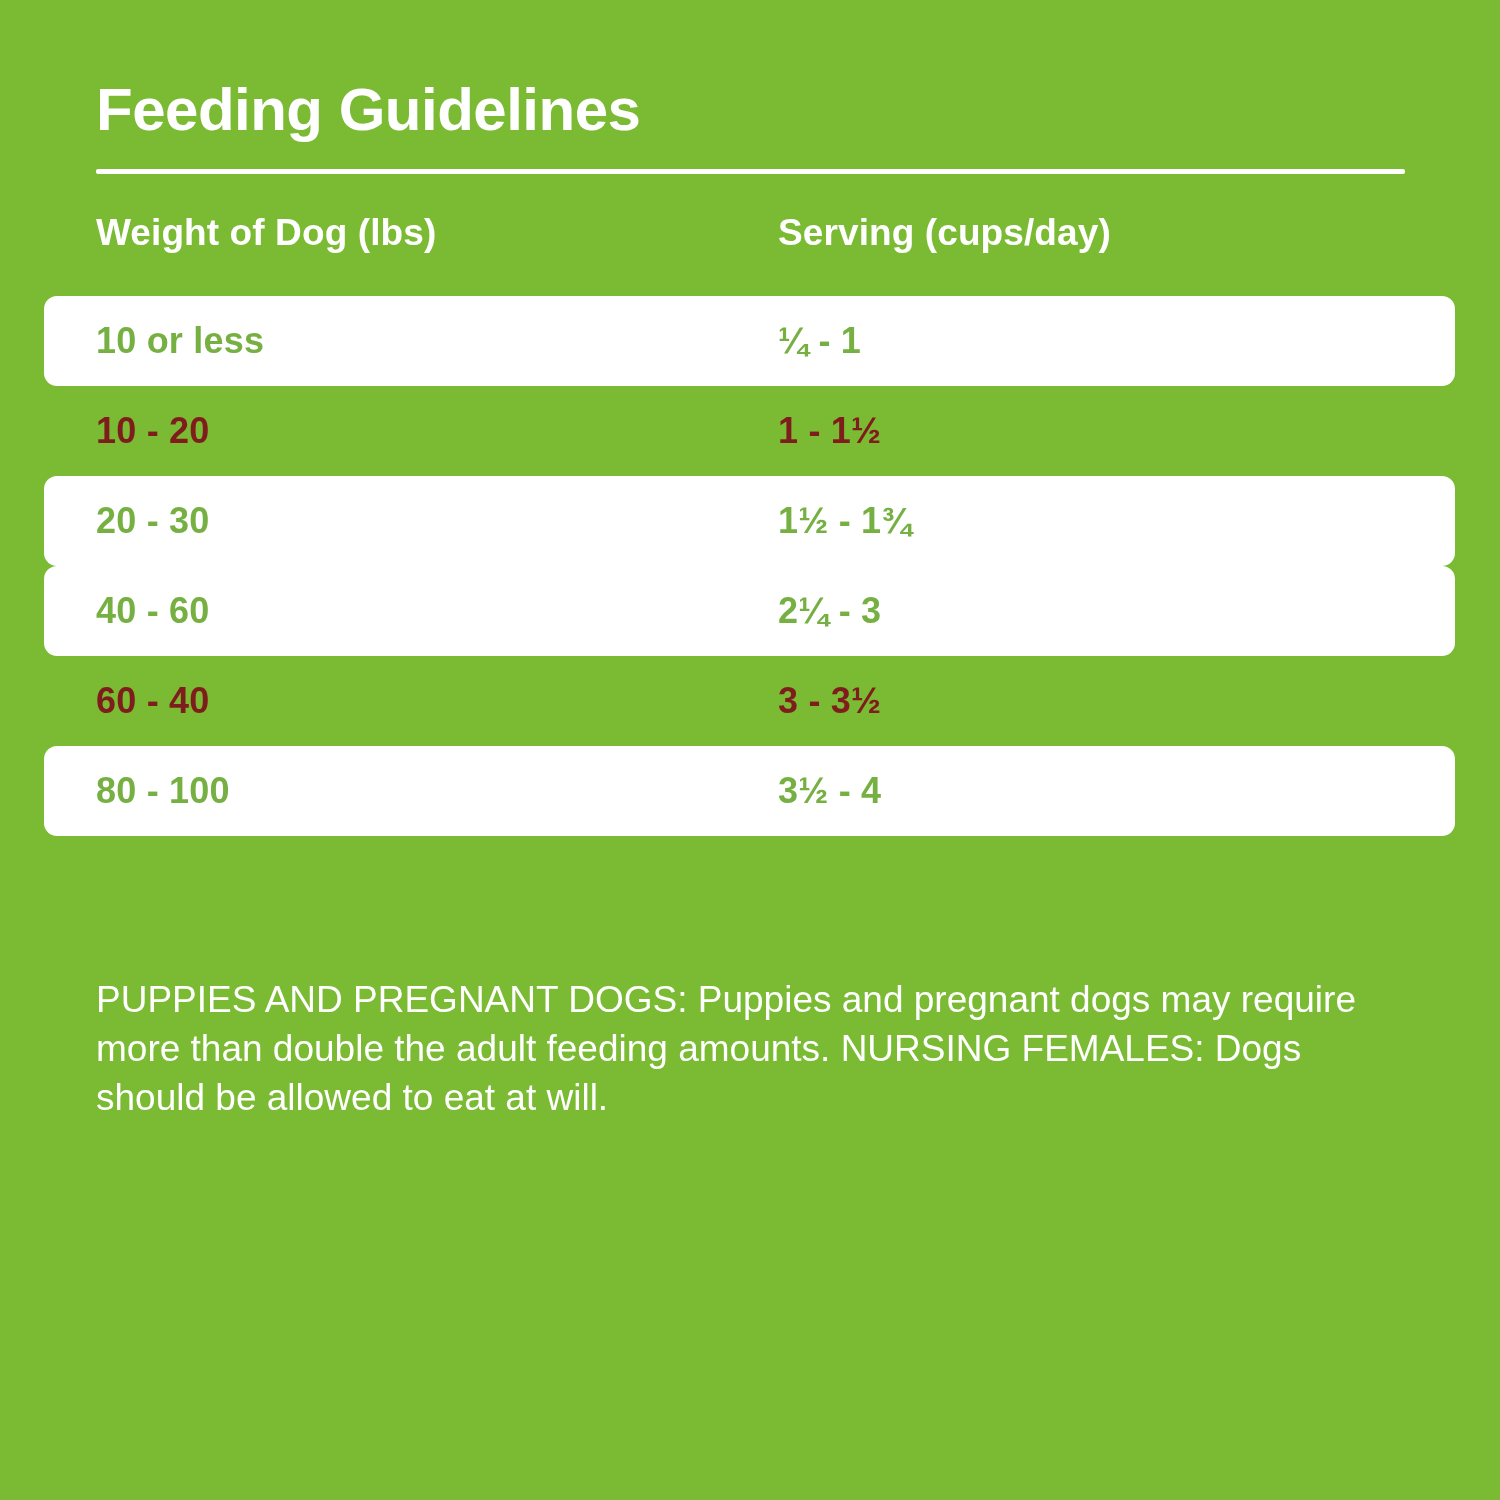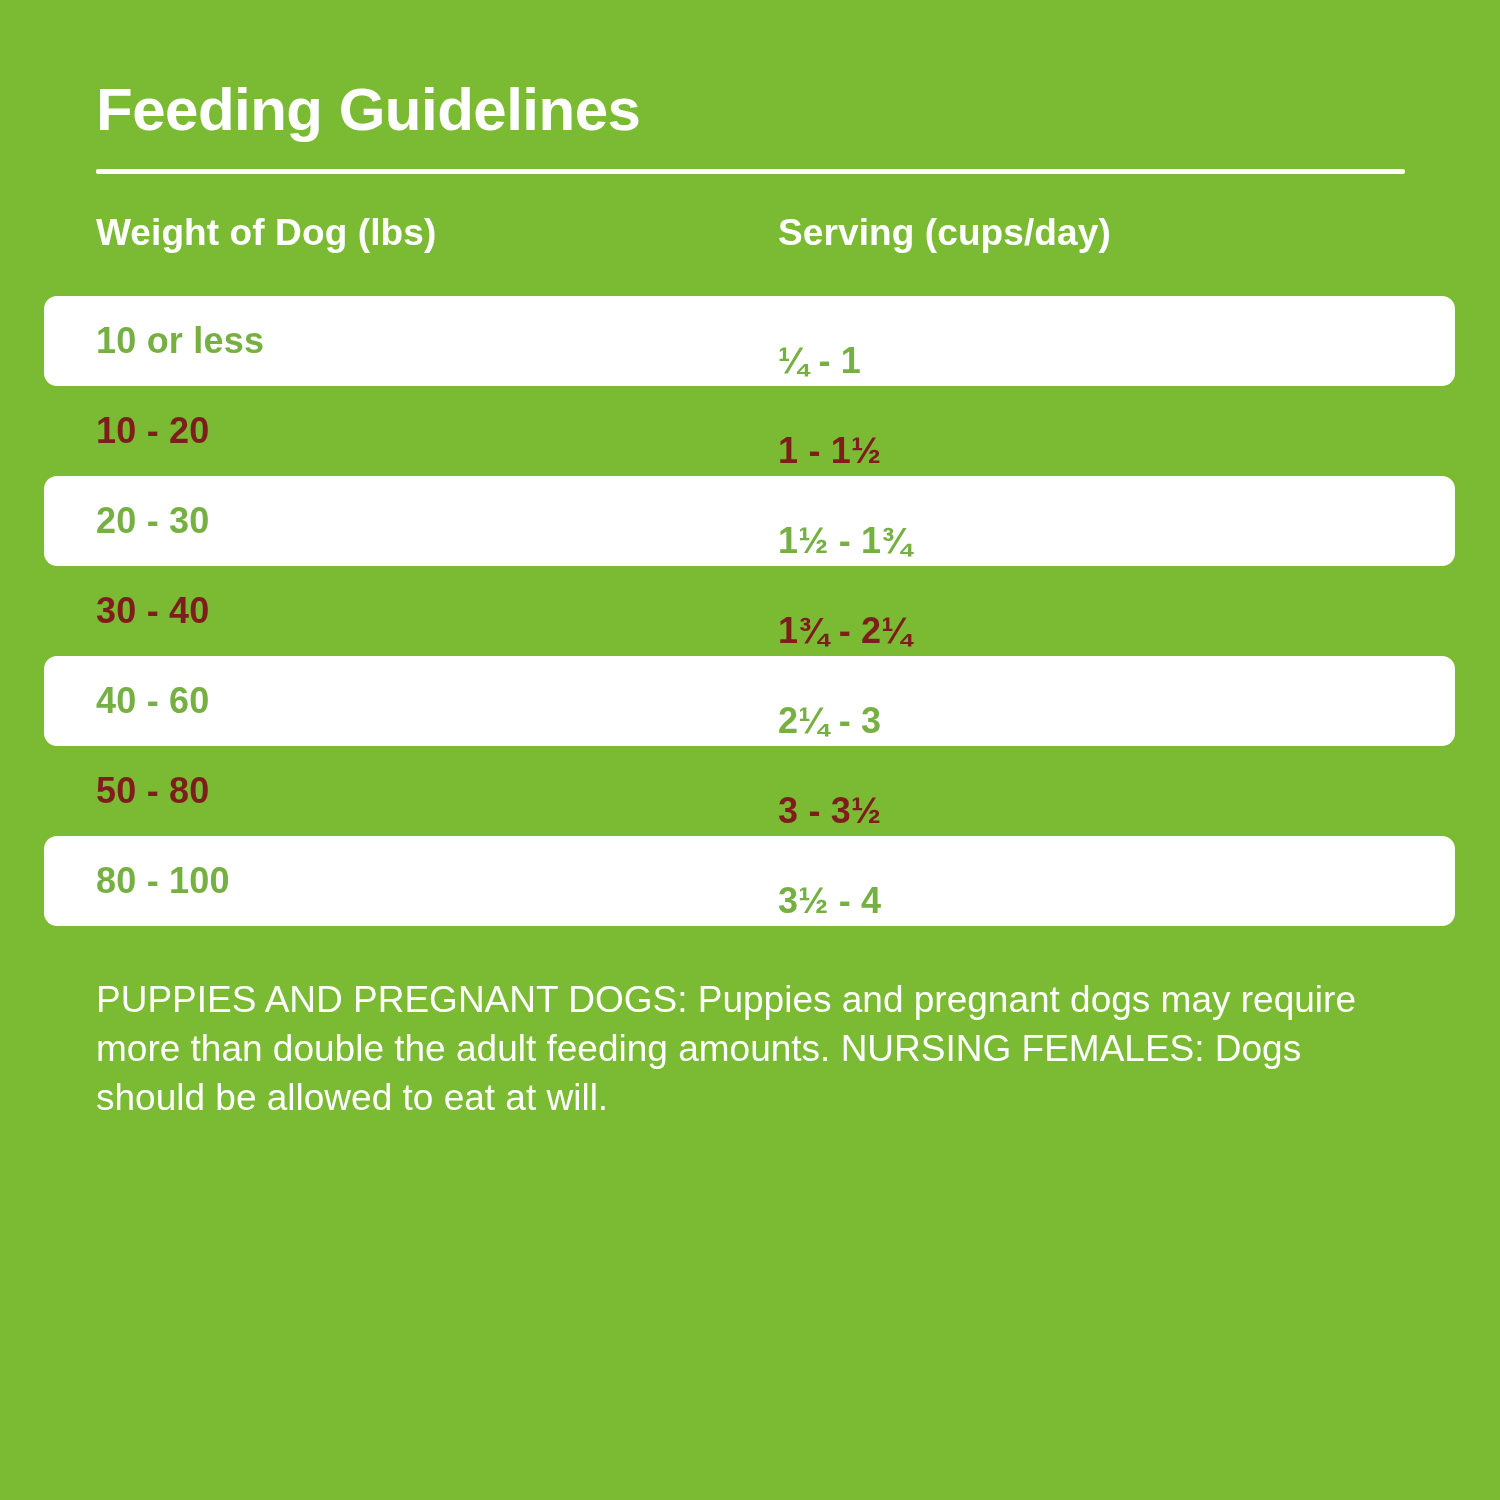--- a/index.html
+++ b/index.html
@@ -96,21 +96,21 @@
     font-size: 36px;
     font-weight: bold;
     letter-spacing: 0.2px;
     white-space: nowrap;
     color: #7f1d1d;
   }
   .row.light .cell {
     color: #76b043;
   }
   .cell.c1 { left: 96px; text-align: center; }
-  .cell.c2 { left: 778px; margin-top: 20px; }
+  .cell.c2 { left: 778px; }
 
   
   .footnote {
     position: absolute;
     left: 96px;
     top: 975px;
     width: 1320px;
     font-size: 37px;
     line-height: 1.33;
     color: #ffffff;
@@ -150,35 +150,30 @@
         <div class="cell c1">10 - 20</div>
         <div class="cell c2">1 - 1½</div>
       </div>
 
       <div class="row light">
         <div class="card"></div>
         <div class="cell c1">20 - 30</div>
         <div class="cell c2">1½ - 1¾</div>
       </div>
 
-      <div class="row dark">
-        <div class="card"></div>
-        <div class="cell c1">30 - 40</div>
-        <div class="cell c2">1¾ - 2¼</div>
-      </div>
 
       <div class="row light">
         <div class="card"></div>
         <div class="cell c1">40 - 60</div>
         <div class="cell c2">2¼ - 3</div>
       </div>
 
       <div class="row dark">
         <div class="card"></div>
-        <div class="cell c1">50 - 80</div>
+        <div class="cell c1">60 - 40</div>
         <div class="cell c2">3 - 3½</div>
       </div>
 
       <div class="row light">
         <div class="card"></div>
         <div class="cell c1">80 - 100</div>
         <div class="cell c2">3½ - 4</div>
       </div>
 
     </div>

